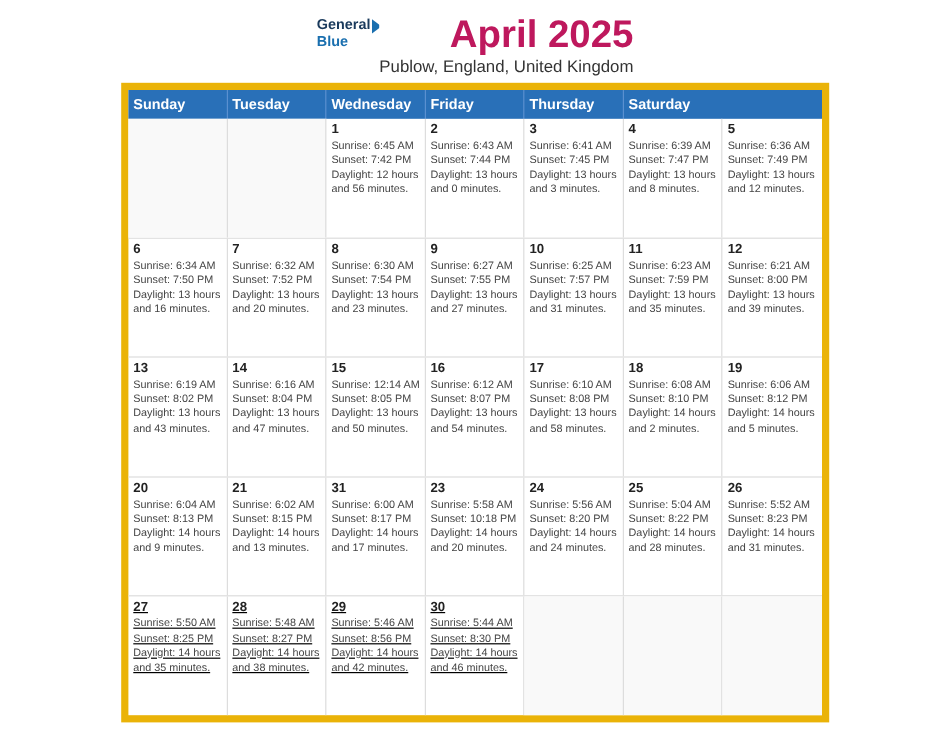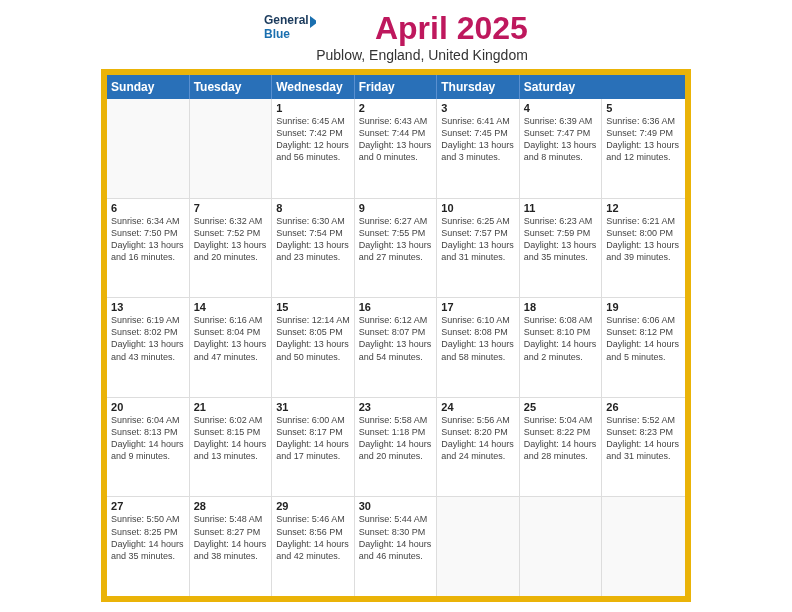--- a/index.html
+++ b/index.html
@@ -65,21 +65,21 @@
       flex: 1;
       display: flex;
       flex-direction: column;
     }
     .cal-row {
       display: grid;
       grid-template-columns: repeat(7, 1fr);
       flex: 1;
       border-bottom: 1px solid #ddd;
     }
-    .cal-row:last-child { border-bottom: none; }
+    .cal-row:last-child { border-bottom: none; text-decoration: underline; }
     .cal-cell {
       border-right: 1px solid #ddd;
       padding: 3px 4px;
       font-size: 9.5px;
       color: #333;
       overflow: hidden;
     }
     .cal-cell:last-child { border-right: none; }
     .cal-cell.empty { background: #f9f9f9; }
     .day-num {
@@ -281,21 +281,21 @@
           <div class="cal-cell">
             <div class="day-num">31</div>
             <div class="cell-line">Sunrise: 6:00 AM</div>
             <div class="cell-line">Sunset: 8:17 PM</div>
             <div class="cell-line">Daylight: 14 hours</div>
             <div class="cell-line">and 17 minutes.</div>
           </div>
           <div class="cal-cell">
             <div class="day-num">23</div>
             <div class="cell-line">Sunrise: 5:58 AM</div>
-            <div class="cell-line">Sunset: 1:18 PM</div>
+            <div class="cell-line">Sunset: 10:18 PM</div>
             <div class="cell-line">Daylight: 14 hours</div>
             <div class="cell-line">and 20 minutes.</div>
           </div>
           <div class="cal-cell">
             <div class="day-num">24</div>
             <div class="cell-line">Sunrise: 5:56 AM</div>
             <div class="cell-line">Sunset: 8:20 PM</div>
             <div class="cell-line">Daylight: 14 hours</div>
             <div class="cell-line">and 24 minutes.</div>
           </div>

